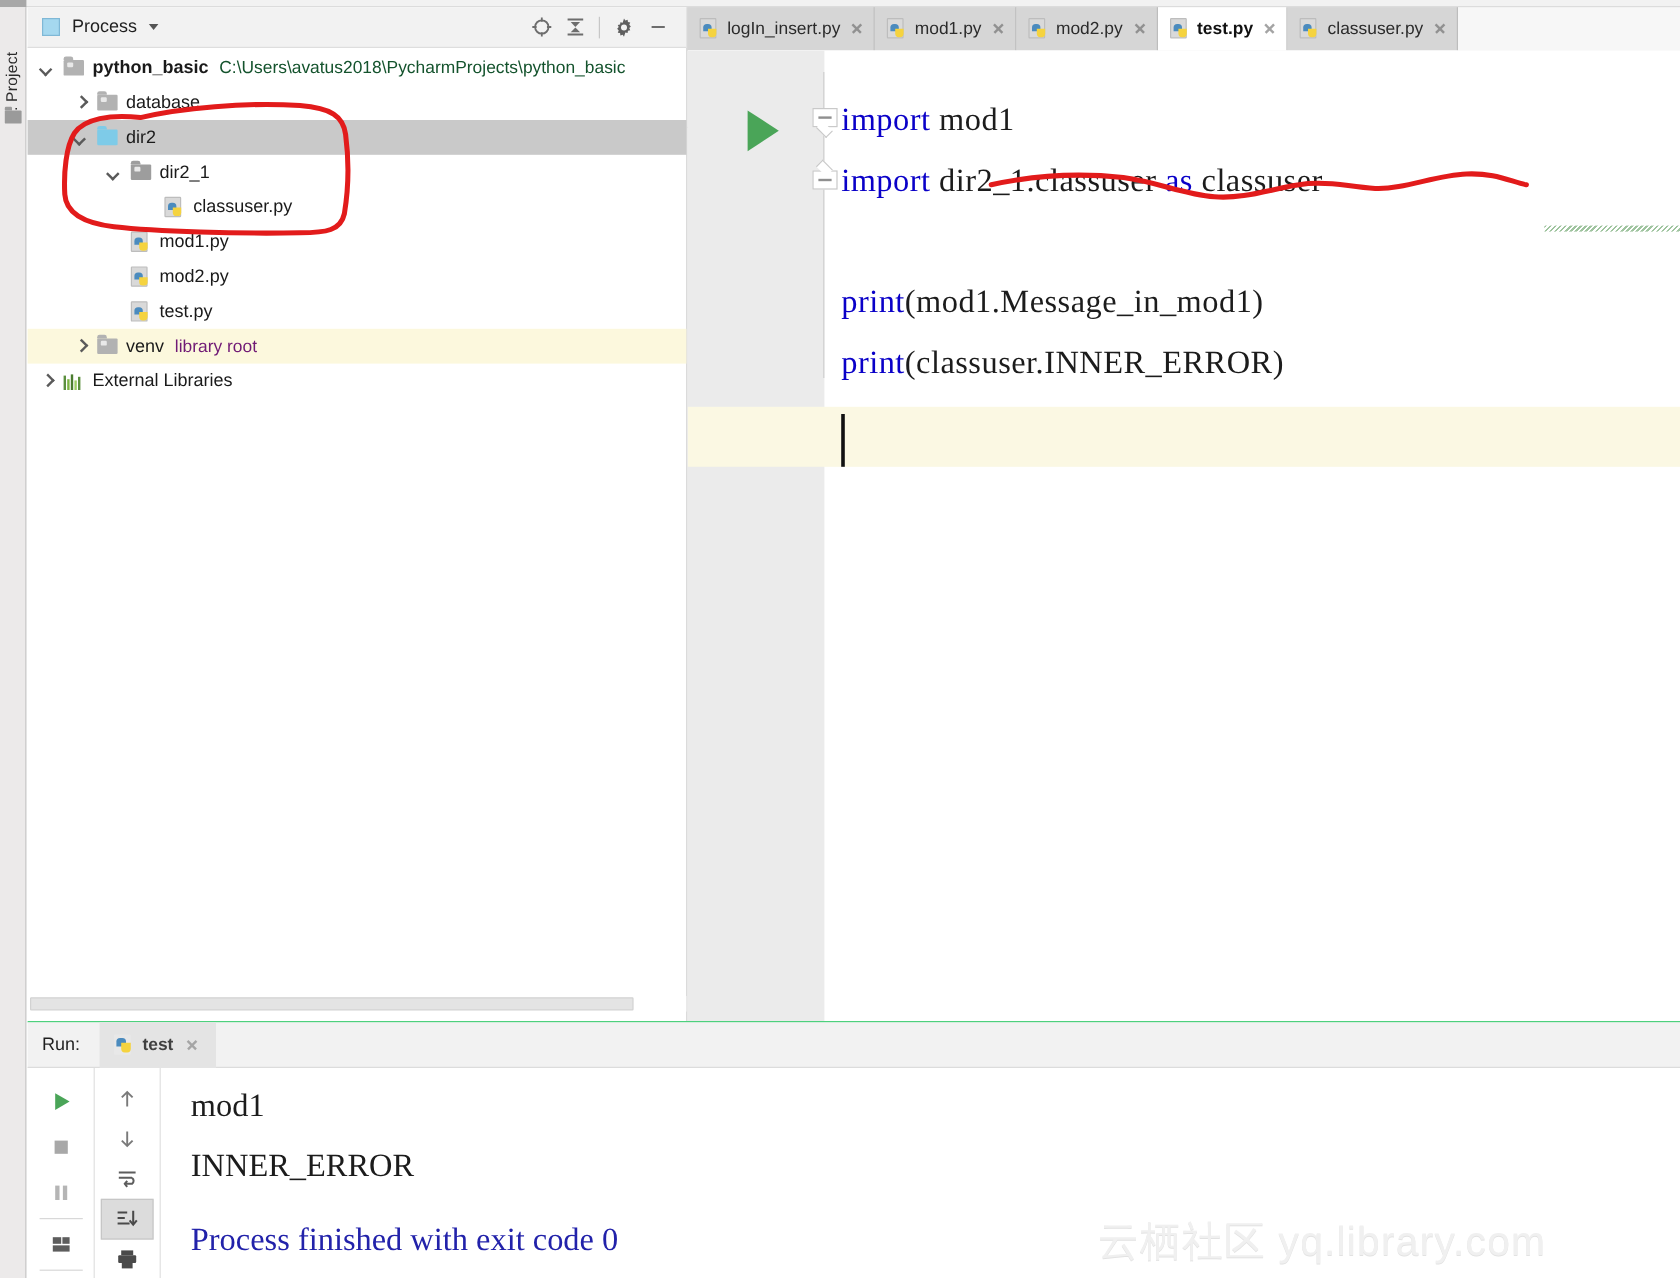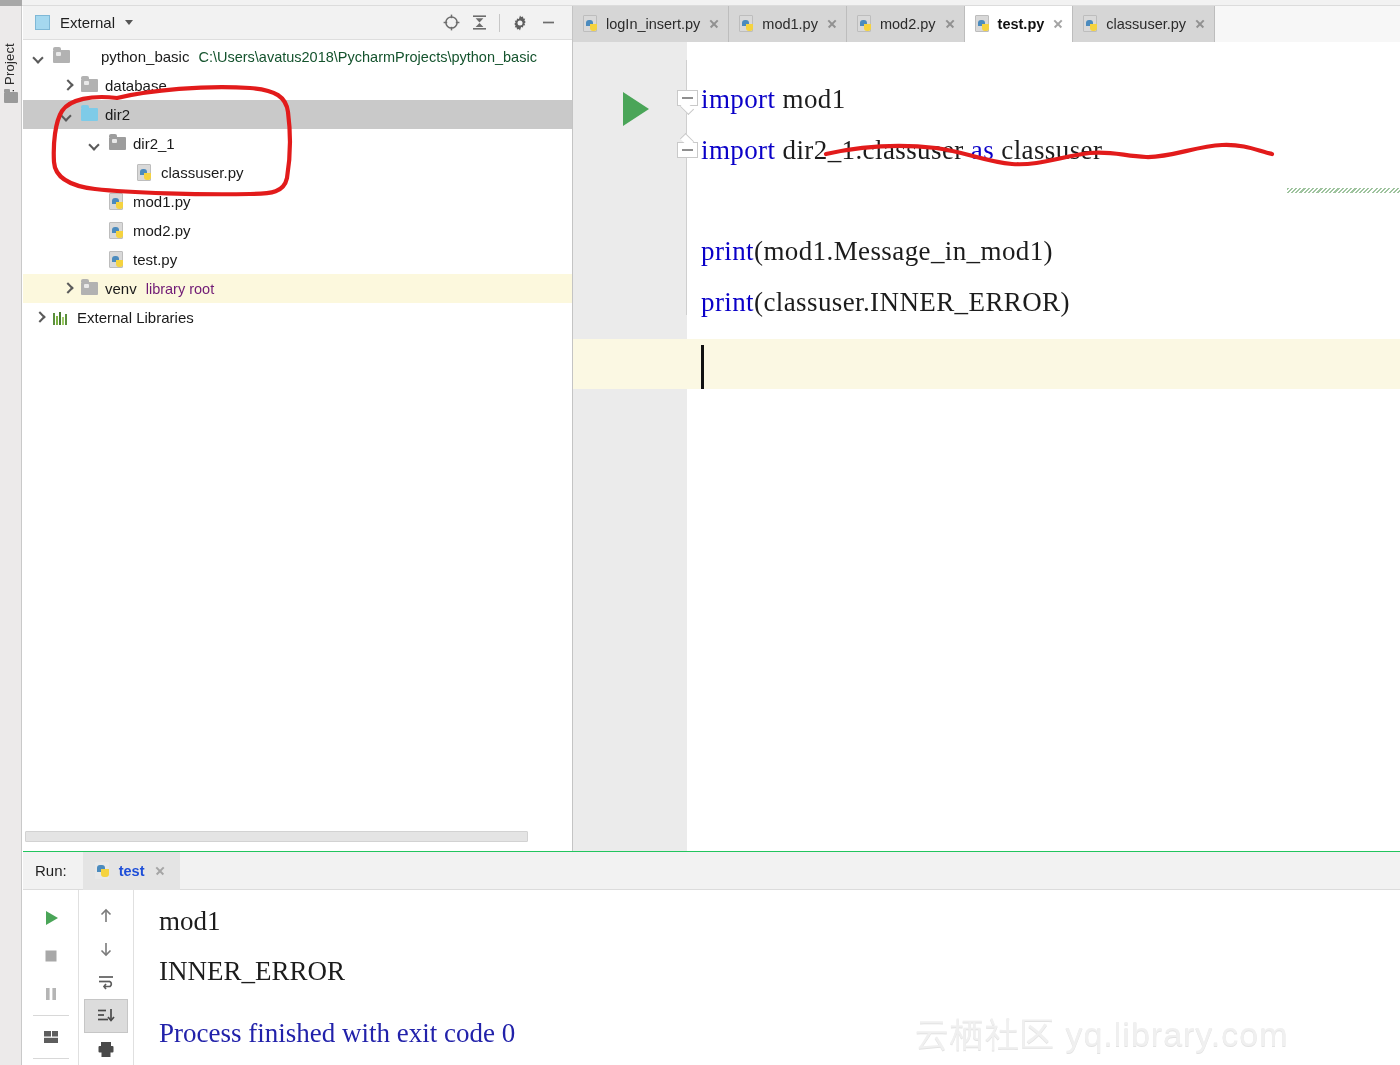--- a/index.html
+++ b/index.html
@@ -117,21 +117,21 @@
   .pyicon .pb {
     position:absolute; left:3px; top:5px; width:7px; height:6px;
     background:#4b8bbe; border-radius: 3px 3px 0 0;
   }
   .pyicon .py {
     position:absolute; left:7px; top:9px; width:7px; height:7px;
     background:#f5d33f; border-radius: 0 0 3px 3px;
   }
 
   .tree-label { color:#1a1a1a; }
-  .tree-label.bold { font-weight: normal; margin-left: 24px; }
+  .tree-label.bold { font-weight: bold; }
   .tree-path { color:#14532d; margin-left: 9px; font-size: 14.5px; text-align: center; }
   .tree-tag  { color:#701a75; margin-left: 9px; font-size: 14.5px; }
 
   .lib-icon {
     width: 17px; height: 15px; flex:0 0 17px; margin-right: 7px; position: relative;
     display:flex; align-items:flex-end; gap:1px;
   }
   .lib-icon i { display:block; width:2px; background:#6aa84f; }
   .scratch-icon {
     width: 17px; height: 16px; flex:0 0 17px; margin-right: 7px; position: relative;
@@ -234,21 +234,21 @@
     background: #ffffff; border-top: 1px solid #22c55e;
   }
   .run-tabbar {
     position: relative; height: 38px; background: #f2f2f2;
     display: flex; align-items: center; border-bottom: 1px solid #dcdcdc;
   }
   .run-label { margin-left: 12px; font-size: 15px; color: #1f1f1f; }
   .run-tab {
     margin-left: 16px; height: 38px; padding: 0 14px 0 12px;
     background: #e4e4e4; display: flex; align-items: center;
-    font-size: 14.5px; color: #1d4ed8; font-weight: bold; cursor: default;
+    font-size: 14.5px; color: #404040; font-weight: bold; cursor: default;
   }
   .run-tab .tclose { margin-left: 10px; width:12px; height:12px; position:relative; opacity:.45; }
   .run-tab .tclose:before, .run-tab .tclose:after{
     content:""; position:absolute; left:1px; top:5px; width:10px; height:1.5px; background:#5a5a5a;
   }
   .run-tab .tclose:before{ transform: rotate(45deg);} .run-tab .tclose:after{ transform: rotate(-45deg);}
 
   .run-toolbar {
     position: absolute; left: 0; top: 38px; width: 110px; height: 176px;
     background: #ffffff; display: flex;
@@ -296,21 +296,21 @@
 
   <div class="left-strip">
     <div class="vtext">1: Project</div>
     <div class="vfolder"></div>
   </div>
 
   <div class="project-panel">
 
     <div class="project-header">
       <div class="ph-square"></div>
-      <div class="ph-title">External</div>
+      <div class="ph-title">Process</div>
       <div class="ph-caret"></div>
 
       <div class="ph-tools">
         <div class="tool">
           <svg width="17" height="17" viewBox="0 0 17 17">
             <circle cx="8.5" cy="8.5" r="5.6" fill="none" stroke="#6d6d6d" stroke-width="1.5"></circle>
             <line x1="8.5" y1="0.6" x2="8.5" y2="4.2" stroke="#6d6d6d" stroke-width="1.5"></line>
             <line x1="8.5" y1="12.8" x2="8.5" y2="16.4" stroke="#6d6d6d" stroke-width="1.5"></line>
             <line x1="0.6" y1="8.5" x2="4.2" y2="8.5" stroke="#6d6d6d" stroke-width="1.5"></line>
             <line x1="12.8" y1="8.5" x2="16.4" y2="8.5" stroke="#6d6d6d" stroke-width="1.5"></line>

